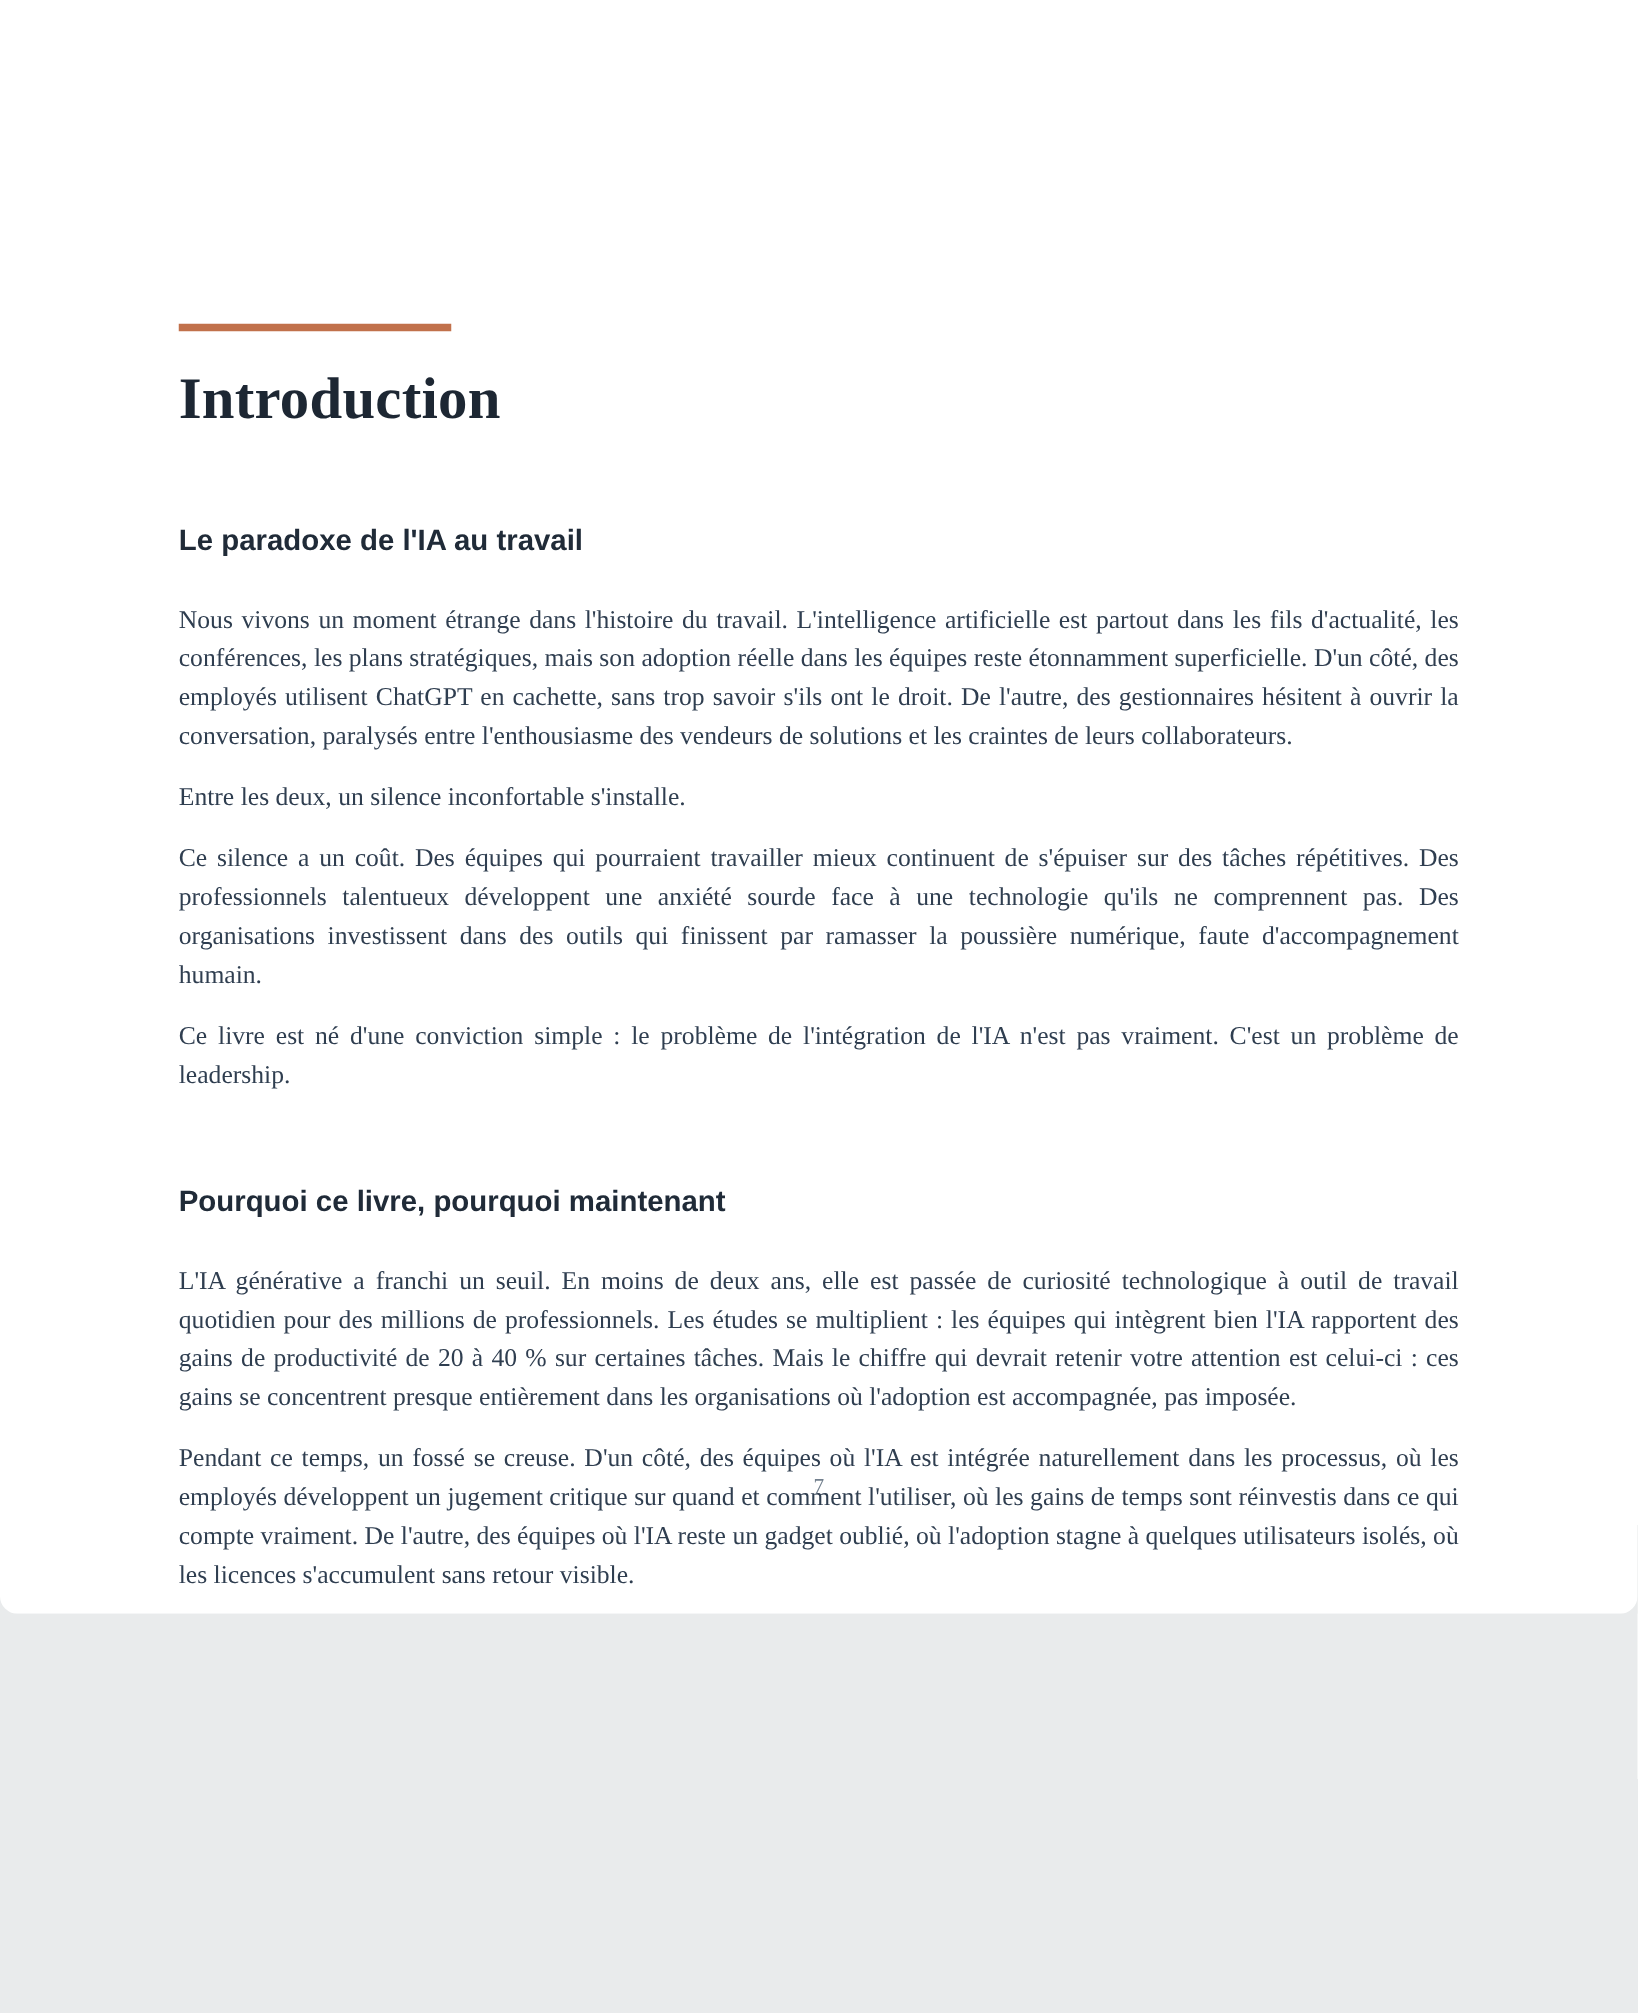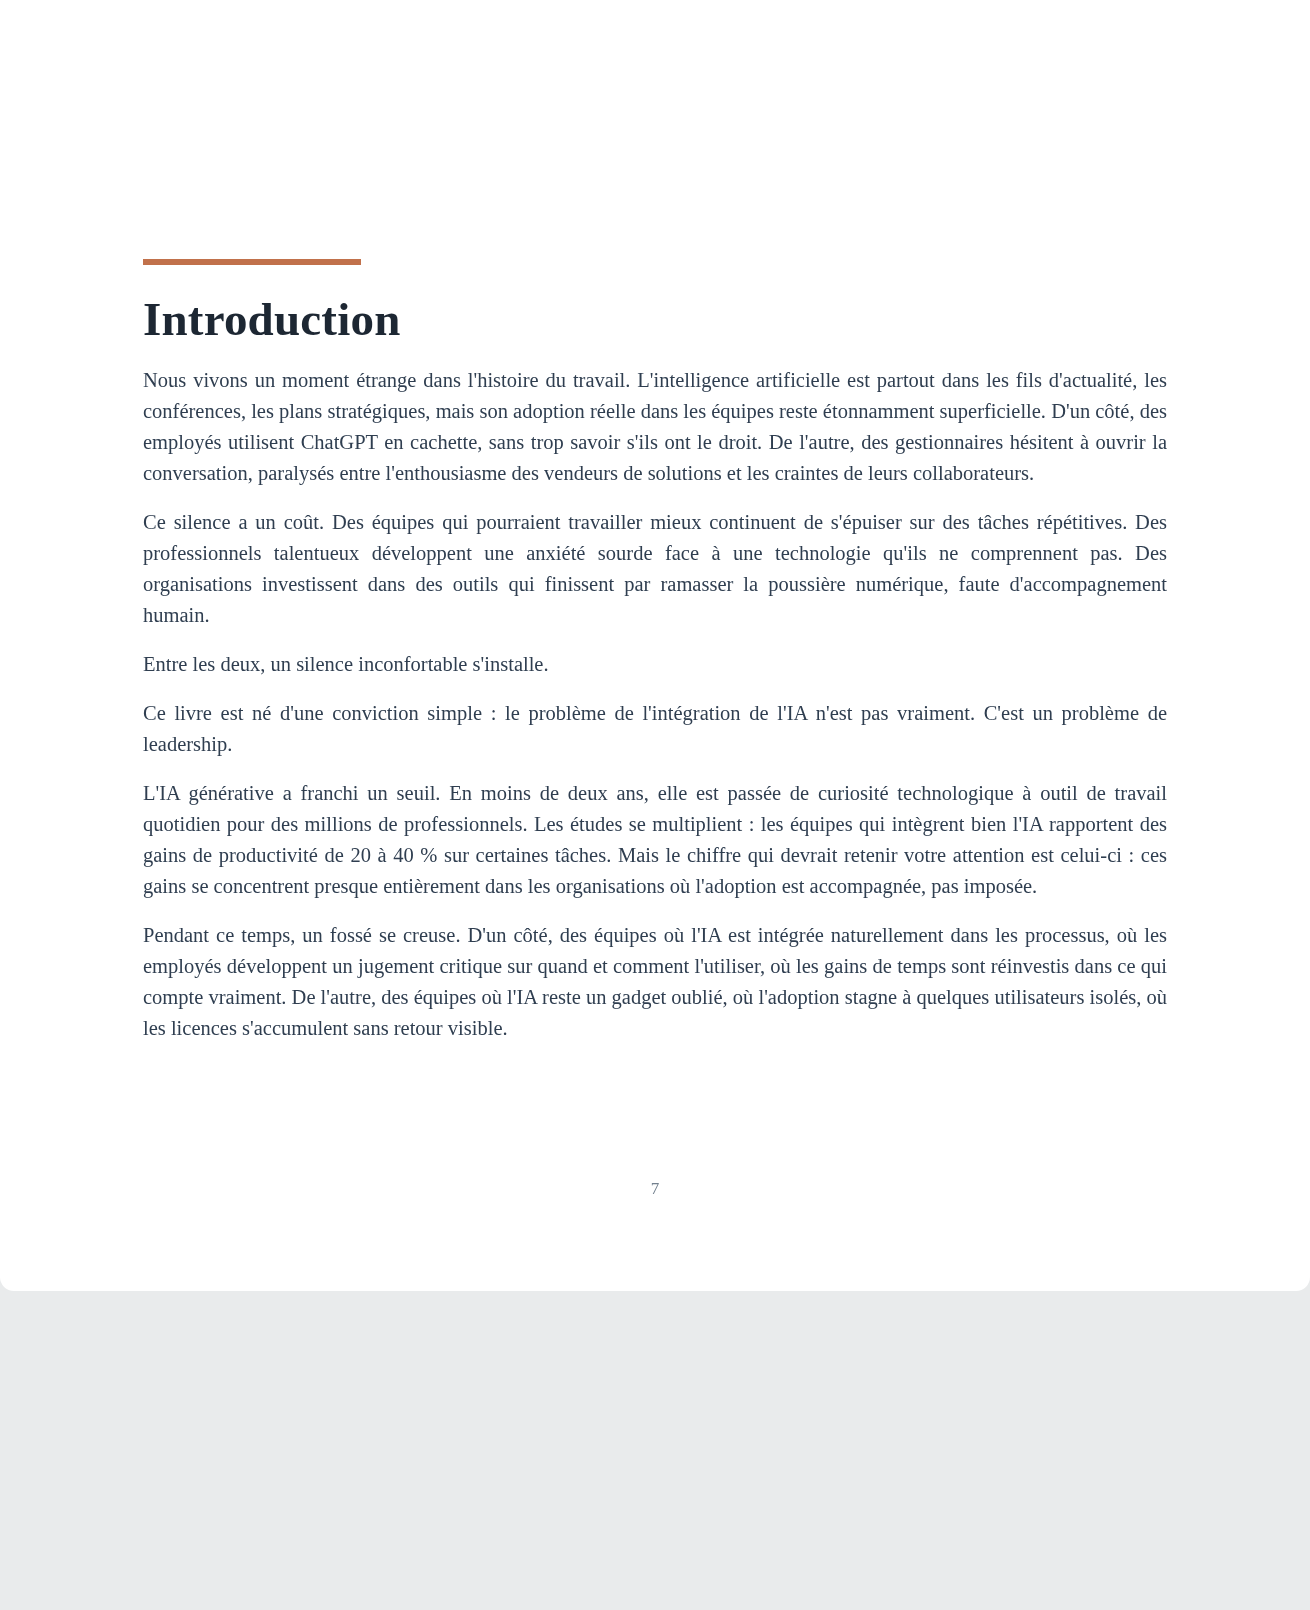--- a/index.html
+++ b/index.html
@@ -68,27 +68,29 @@
 <body>
 
 <div class="page">
   <div class="content">
 
     <div class="accent-rule"></div>
 
     <h1 class="chapter-title">Introduction</h1>
 
     <section>
+      <h2 class="section-heading">Le paradoxe de l'IA au travail</h2>
       <p class="body-paragraph">Nous vivons un moment étrange dans l'histoire du travail. L'intelligence artificielle est partout dans les fils d'actualité, les conférences, les plans stratégiques, mais son adoption réelle dans les équipes reste étonnamment superficielle. D'un côté, des employés utilisent ChatGPT en cachette, sans trop savoir s'ils ont le droit. De l'autre, des gestionnaires hésitent à ouvrir la conversation, paralysés entre l'enthousiasme des vendeurs de solutions et les craintes de leurs collaborateurs.</p>
+      <p class="body-paragraph">Entre les deux, un silence inconfortable s'installe.</p>
       <p class="body-paragraph">Ce silence a un coût. Des équipes qui pourraient travailler mieux continuent de s'épuiser sur des tâches répétitives. Des professionnels talentueux développent une anxiété sourde face à une technologie qu'ils ne comprennent pas. Des organisations investissent dans des outils qui finissent par ramasser la poussière numérique, faute d'accompagnement humain.</p>
-      <p class="body-paragraph">Entre les deux, un silence inconfortable s'installe.</p>
       <p class="body-paragraph">Ce livre est né d'une conviction simple : le problème de l'intégration de l'IA n'est pas vraiment. C'est un problème de leadership.</p>
     </section>
 
     <section>
+      <h2 class="section-heading">Pourquoi ce livre, pourquoi maintenant</h2>
       <p class="body-paragraph">L'IA générative a franchi un seuil. En moins de deux ans, elle est passée de curiosité technologique à outil de travail quotidien pour des millions de professionnels. Les études se multiplient : les équipes qui intègrent bien l'IA rapportent des gains de productivité de 20 à 40 % sur certaines tâches. Mais le chiffre qui devrait retenir votre attention est celui-ci : ces gains se concentrent presque entièrement dans les organisations où l'adoption est accompagnée, pas imposée.</p>
       <p class="body-paragraph">Pendant ce temps, un fossé se creuse. D'un côté, des équipes où l'IA est intégrée naturellement dans les processus, où les employés développent un jugement critique sur quand et comment l'utiliser, où les gains de temps sont réinvestis dans ce qui compte vraiment. De l'autre, des équipes où l'IA reste un gadget oublié, où l'adoption stagne à quelques utilisateurs isolés, où les licences s'accumulent sans retour visible.</p>
     </section>
 
   </div>
 
   <div class="page-footer">
     <span class="page-number">7</span>
   </div>
 </div>

